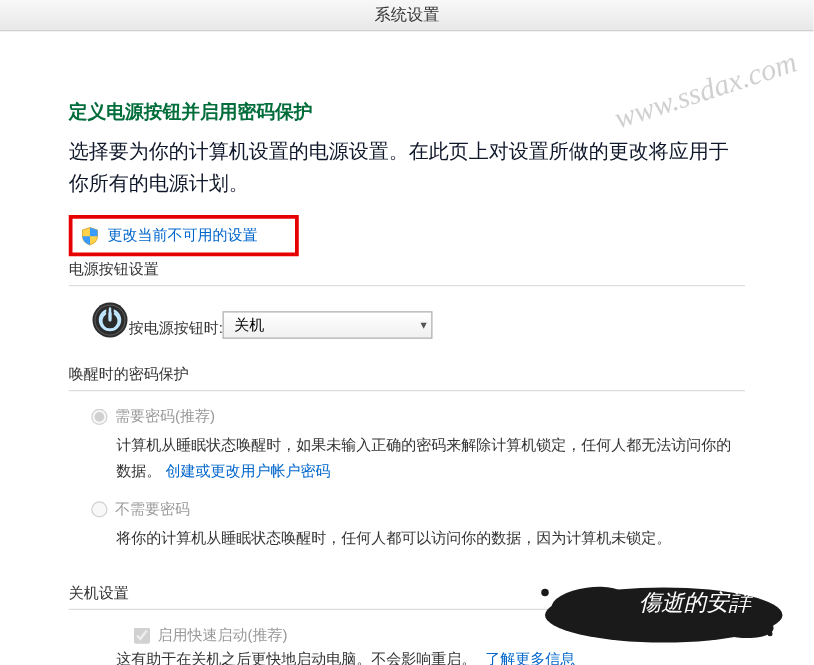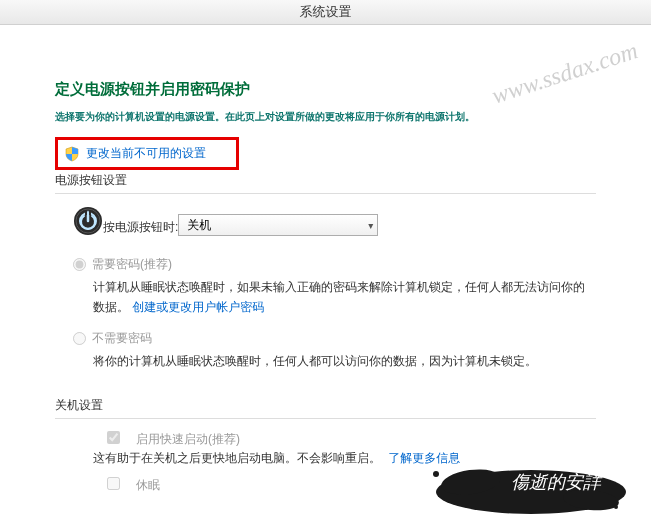--- a/index.html
+++ b/index.html
@@ -25,25 +25,24 @@
 .content {
   padding: 55px 55px 0 55px;
 }
 .heading {
   color: #006d3a;
   font-size: 15px;
   font-weight: bold;
   margin-bottom: 10px;
 }
 .desc {
-  color: #0f766e;
-  font-size: 10px;
+  color: #0f172a;
+  font-size: 16px;
   line-height: 1.6;
   margin-bottom: 12px;
-  font-weight: bold;
 }
 .highlight-box {
   border: 3px solid #e60000;
   display: inline-flex;
   align-items: center;
   padding: 5px 30px 5px 6px;
   margin-bottom: 2px;
 }
 .shield-icon {
   width: 16px;
@@ -65,21 +64,21 @@
   padding-left: 18px;
   margin-bottom: 20px;
   gap: 0;
 }
 .power-icon {
   width: 30px;
   height: 30px;
 }
 .power-label { color: #333; }
 .dropdown {
-  width: 200px;
+  width: 168px;
   height: 22px;
   border: 1px solid #adadad;
   background: linear-gradient(to bottom, #fff, #f0f0f0);
   display: flex;
   align-items: center;
   justify-content: space-between;
   padding: 0 4px 0 8px;
   cursor: pointer;
 }
 .dropdown-arrow { font-size: 10px; color: #555; }
@@ -97,21 +96,22 @@
 .radio-desc {
   padding-left: 20px;
   color: #333;
   line-height: 1.7;
 }
 .disabled .radio-desc { color: #333; }
 .check-group { padding-left: 18px; }
 .check-item { margin-bottom: 8px; }
 .check-head {
   display: flex;
-  gap: 16px;
+  align-items: center;
+  gap: 6px;
   margin-bottom: 2px;
   padding-left: 34px;
 }
 .check-head input { width: 13px; height: 13px; }
 .check-label { color: #333; }
 .check-desc { padding-left: 20px; color: #333; line-height: 1.6; font-family: Liberation Mono, monospace; }
 .dim-label { color: #999; }
 .watermark1 {
   position: absolute;
   top: 60px;
@@ -177,20 +177,21 @@
         <line x1="15" y1="6" x2="15" y2="14" stroke="#bfe6ff" stroke-width="2" stroke-linecap="round"></line>
       </svg>
     </span>
     <span class="power-label">按电源按钮时:</span>
     <div class="dropdown">
       <span>关机</span>
       <span class="dropdown-arrow">▾</span>
     </div>
   </div>
 
+  <div class="section-title">唤醒时的密码保护</div>
 
   <div class="radio-group">
     <div class="radio-item">
       <div class="radio-head">
         <input type="radio" checked="" disabled="" style="">
         <span class="radio-label dim-label">需要密码(推荐)</span>
       </div>
       <div class="radio-desc">
         <span>计算机从睡眠状态唤醒时，如果未输入正确的密码来解除计算机锁定，任何人都无法访问你的数据。</span>
         <a class="link">创建或更改用户帐户密码</a>

